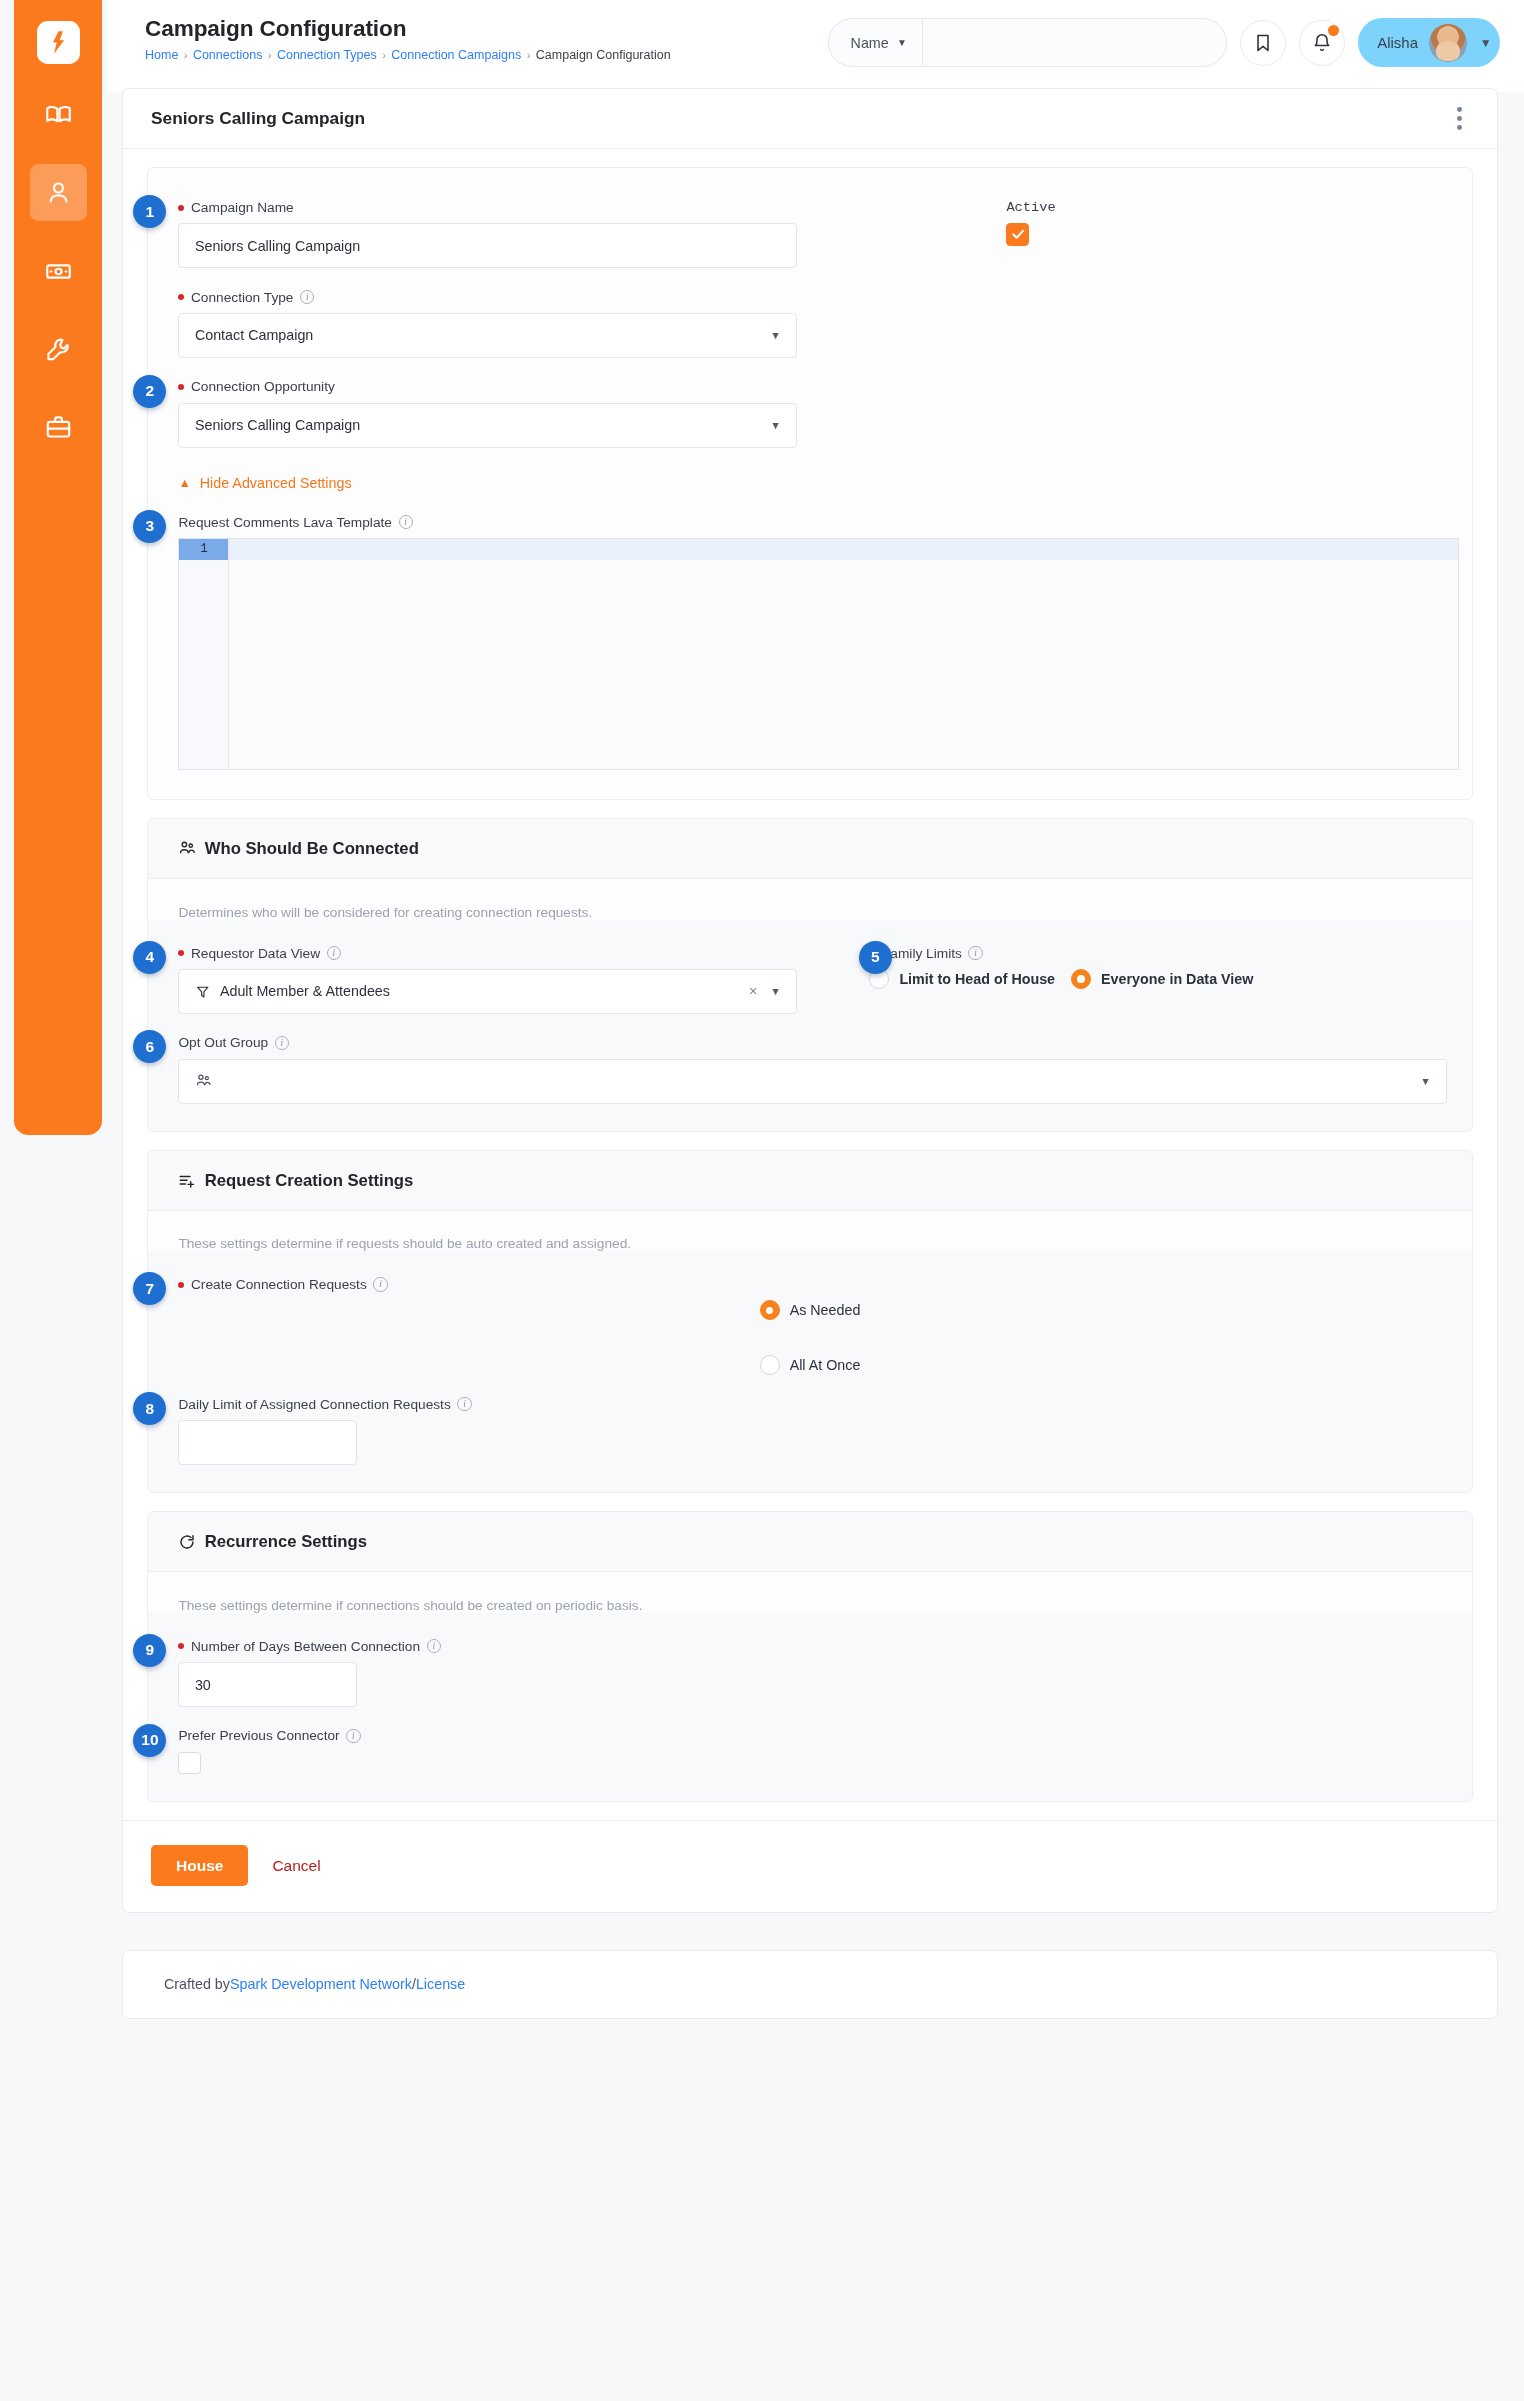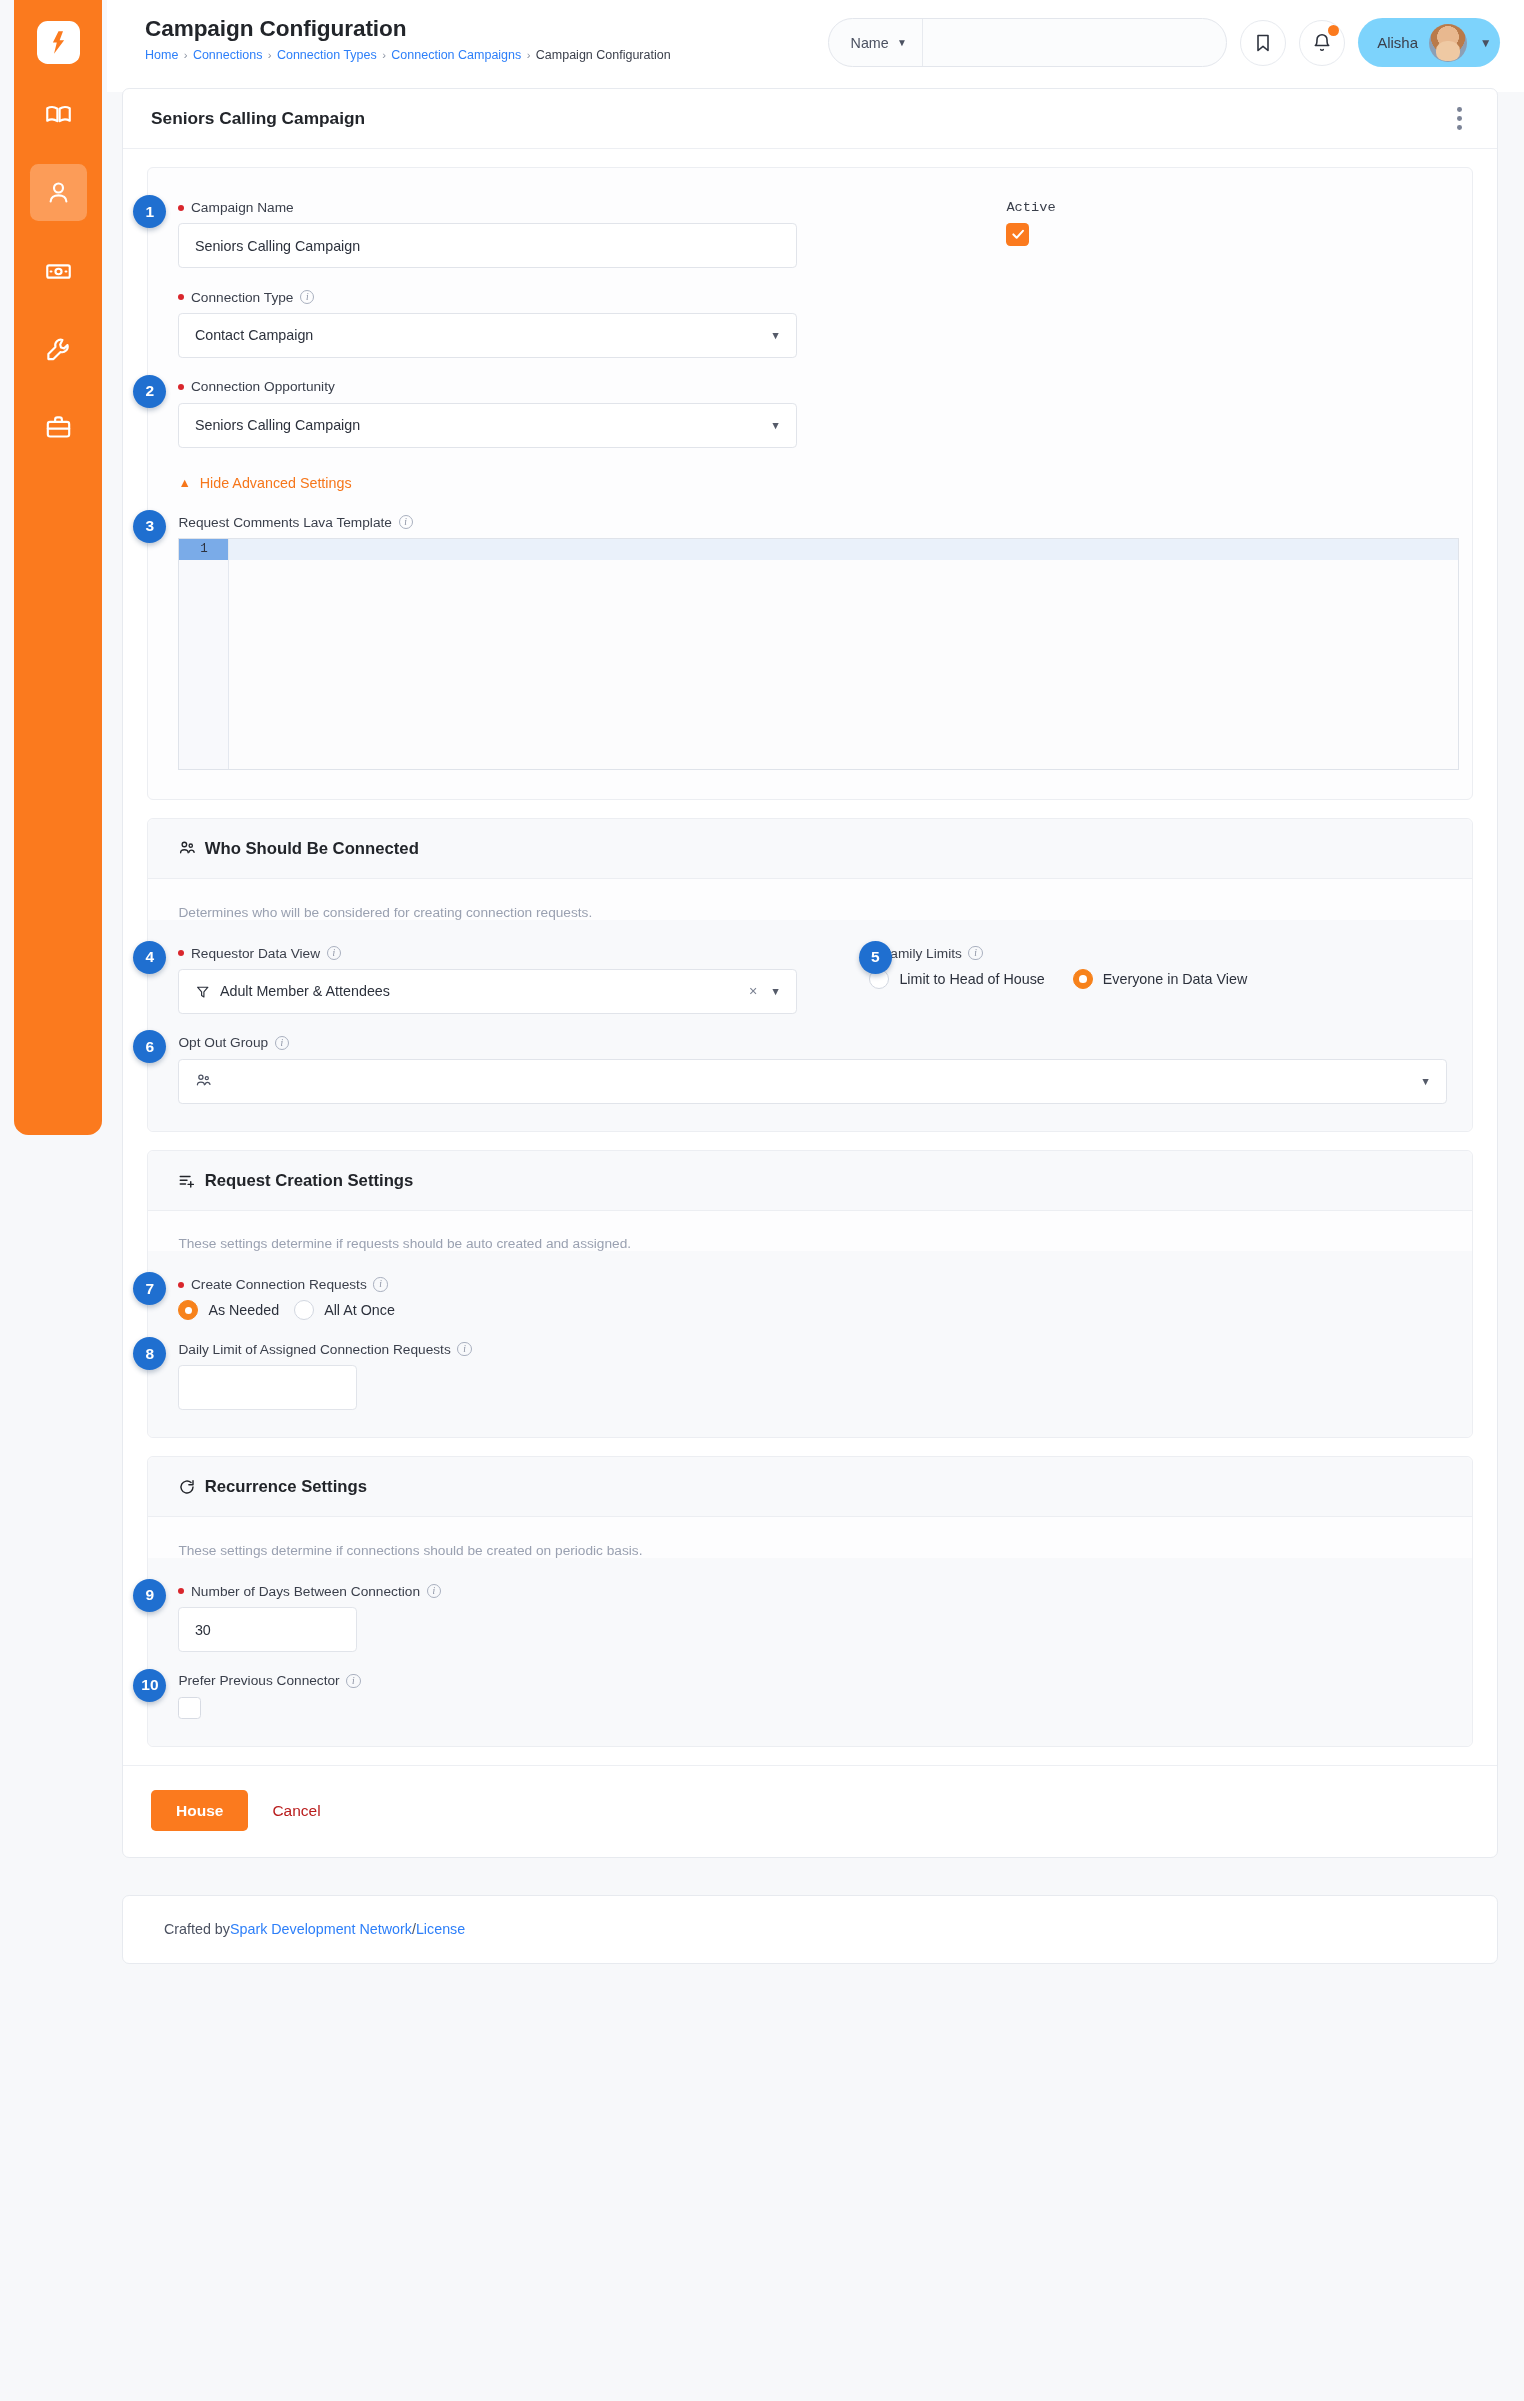--- a/index.html
+++ b/index.html
@@ -436,21 +436,21 @@
             </div>
           </div>
           <div class="col-right">
             <div class="field">
               <span class="badge" style="left:-10.7px; top:-4.8px;">5</span>
               <div class="flabel">
                 <span class="req-dot"></span>
                 <span>Family Limits</span>
                 <span class="info-i">i</span>
               </div>
-              <div class="radio-row" style="gap:28px;">
+              <div class="radio-row" style="gap:16px;font-weight:bold;">
                 <label class="radio-opt">
                   <span class="radio"></span>
                   <span>Limit to Head of House</span>
                 </label>
                 <label class="radio-opt">
                   <span class="radio on"></span>
                   <span>Everyone in Data View</span>
                 </label>
               </div>
             </div>
@@ -489,21 +489,21 @@
       </div>
       <div class="panel-desc">These settings determine if requests should be auto created and assigned.</div>
       <div class="panel-body" style="padding-top:26px;">
         <div class="field">
           <span class="badge" style="left:-45px; top:-4.8px;">7</span>
           <div class="flabel">
             <span class="req-dot"></span>
             <span>Create Connection Requests</span>
             <span class="info-i">i</span>
           </div>
-          <div class="radio-row" style="gap:15px;">
+          <div class="radio-row" style="gap:35px;flex-direction:column;">
             <label class="radio-opt">
               <span class="radio on"></span>
               <span>As Needed</span>
             </label>
             <label class="radio-opt">
               <span class="radio"></span>
               <span>All At Once</span>
             </label>
           </div>
         </div>

